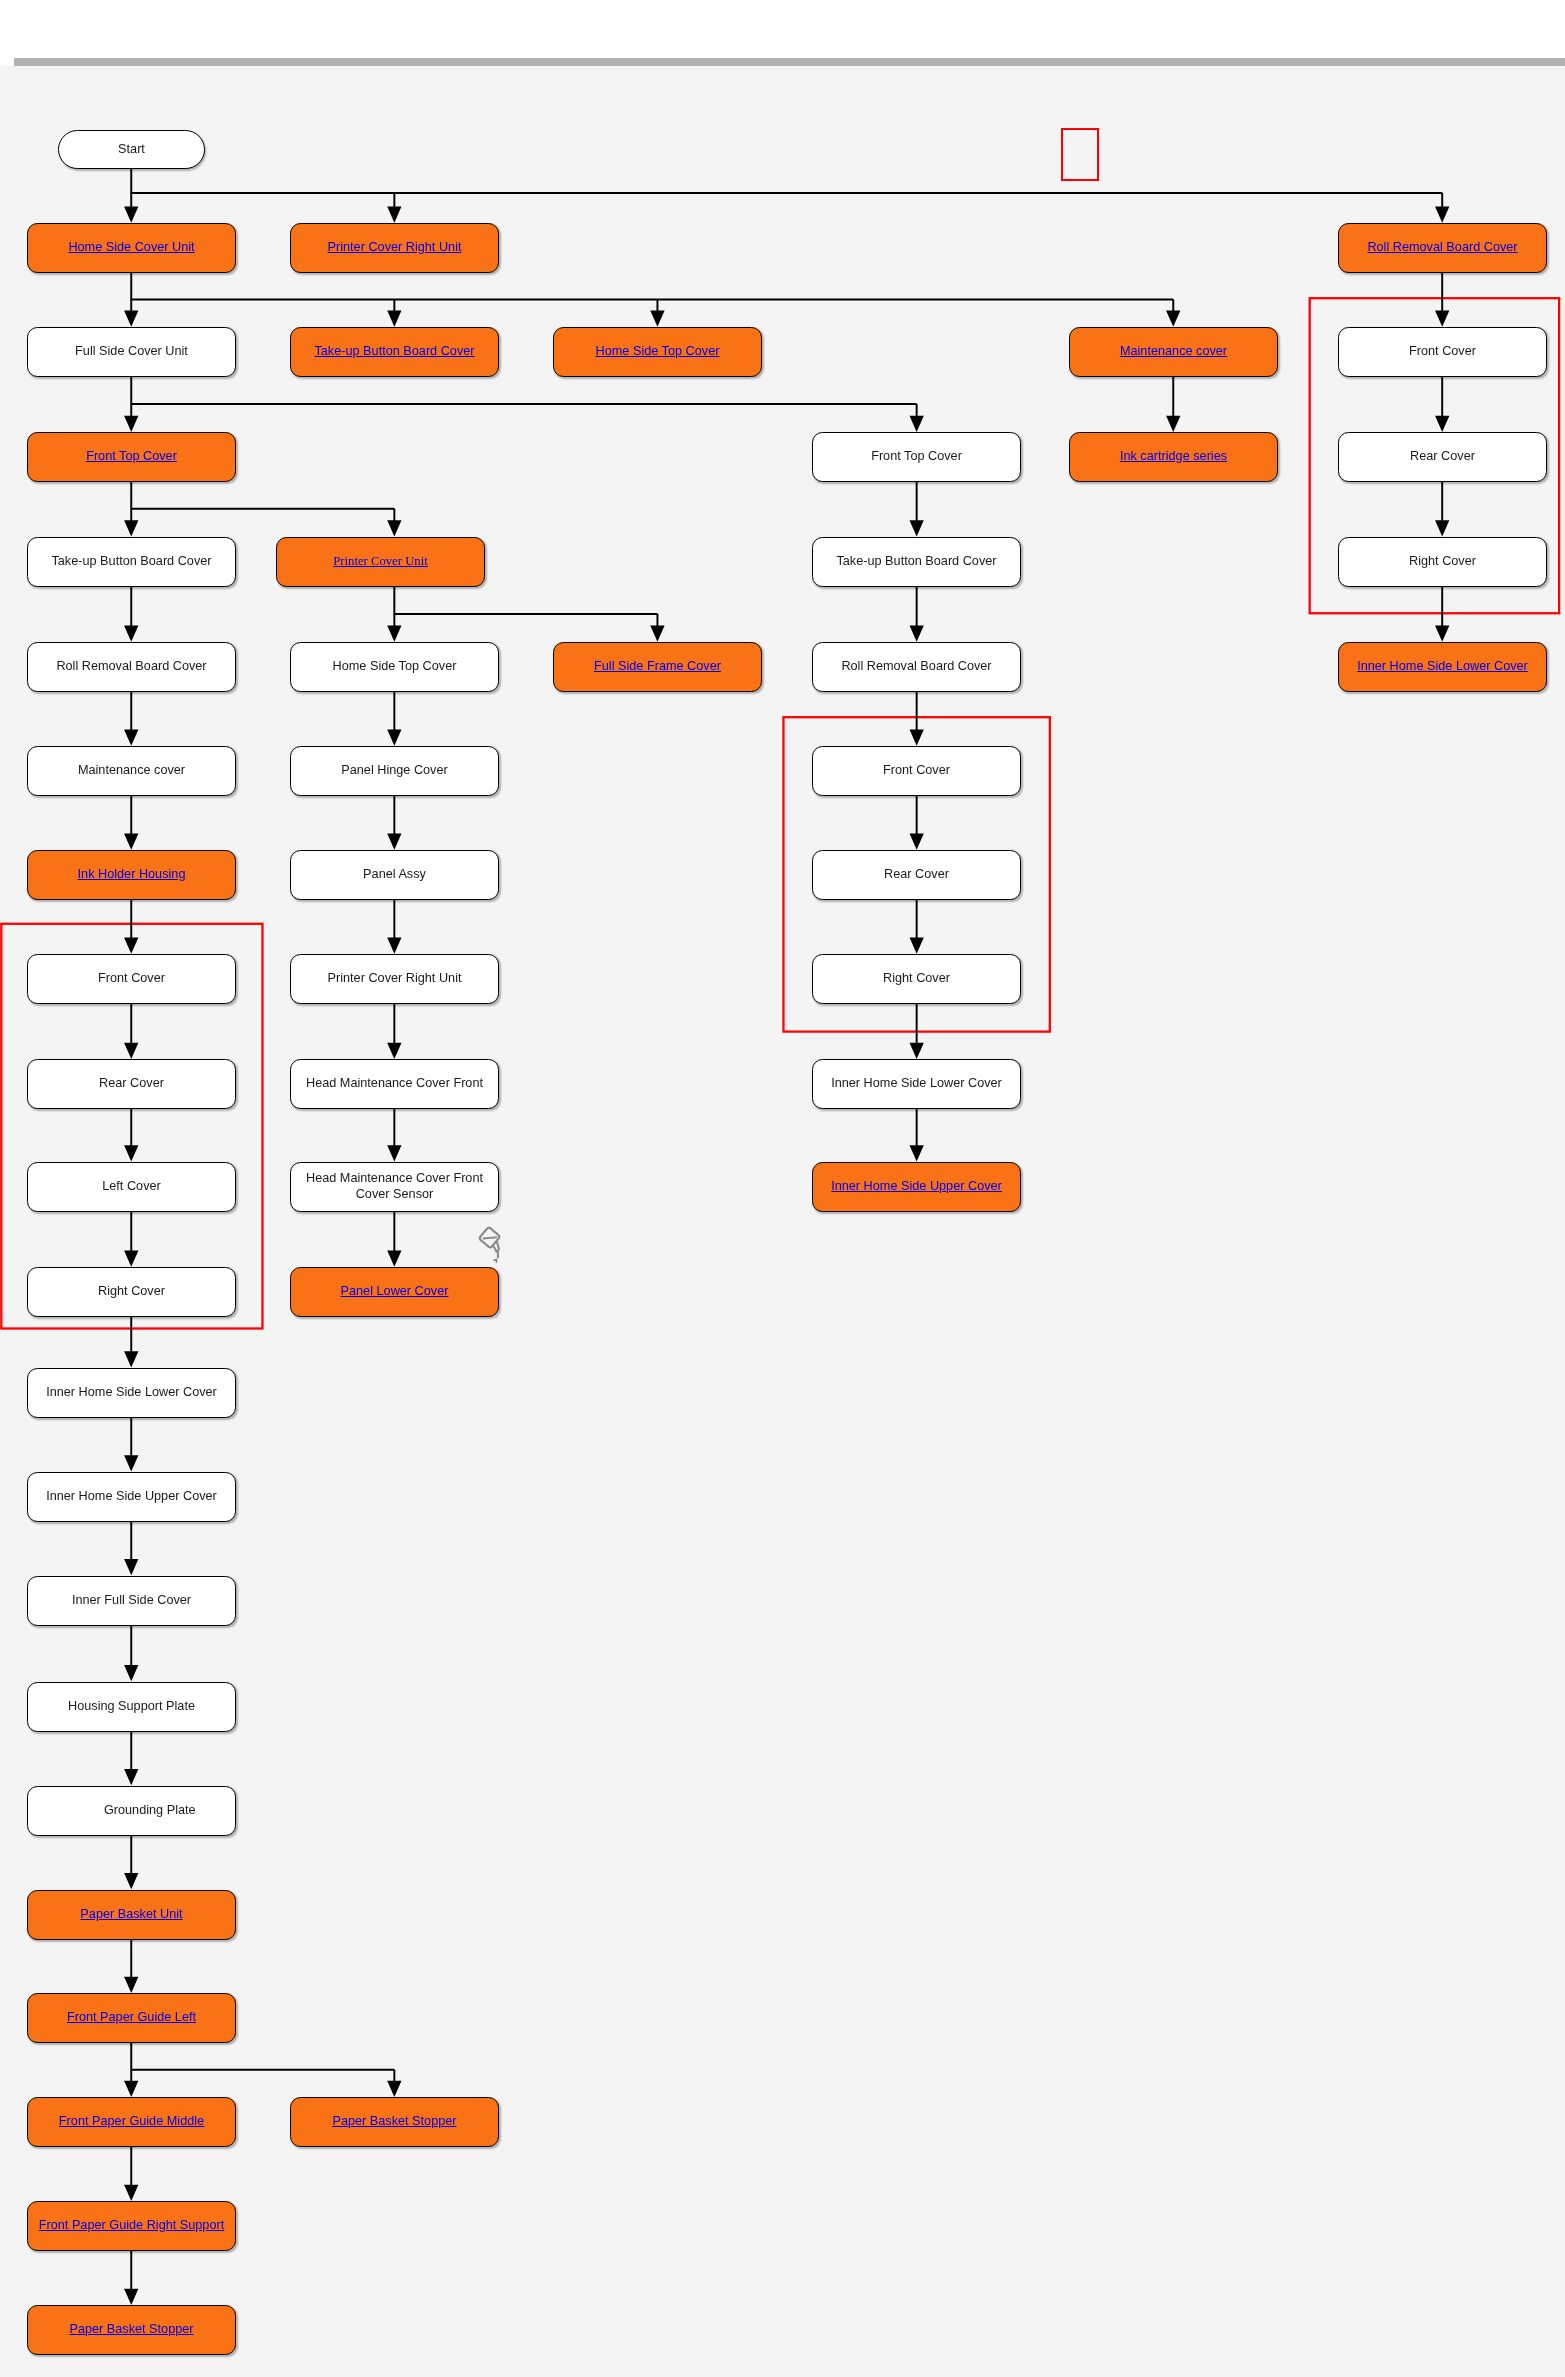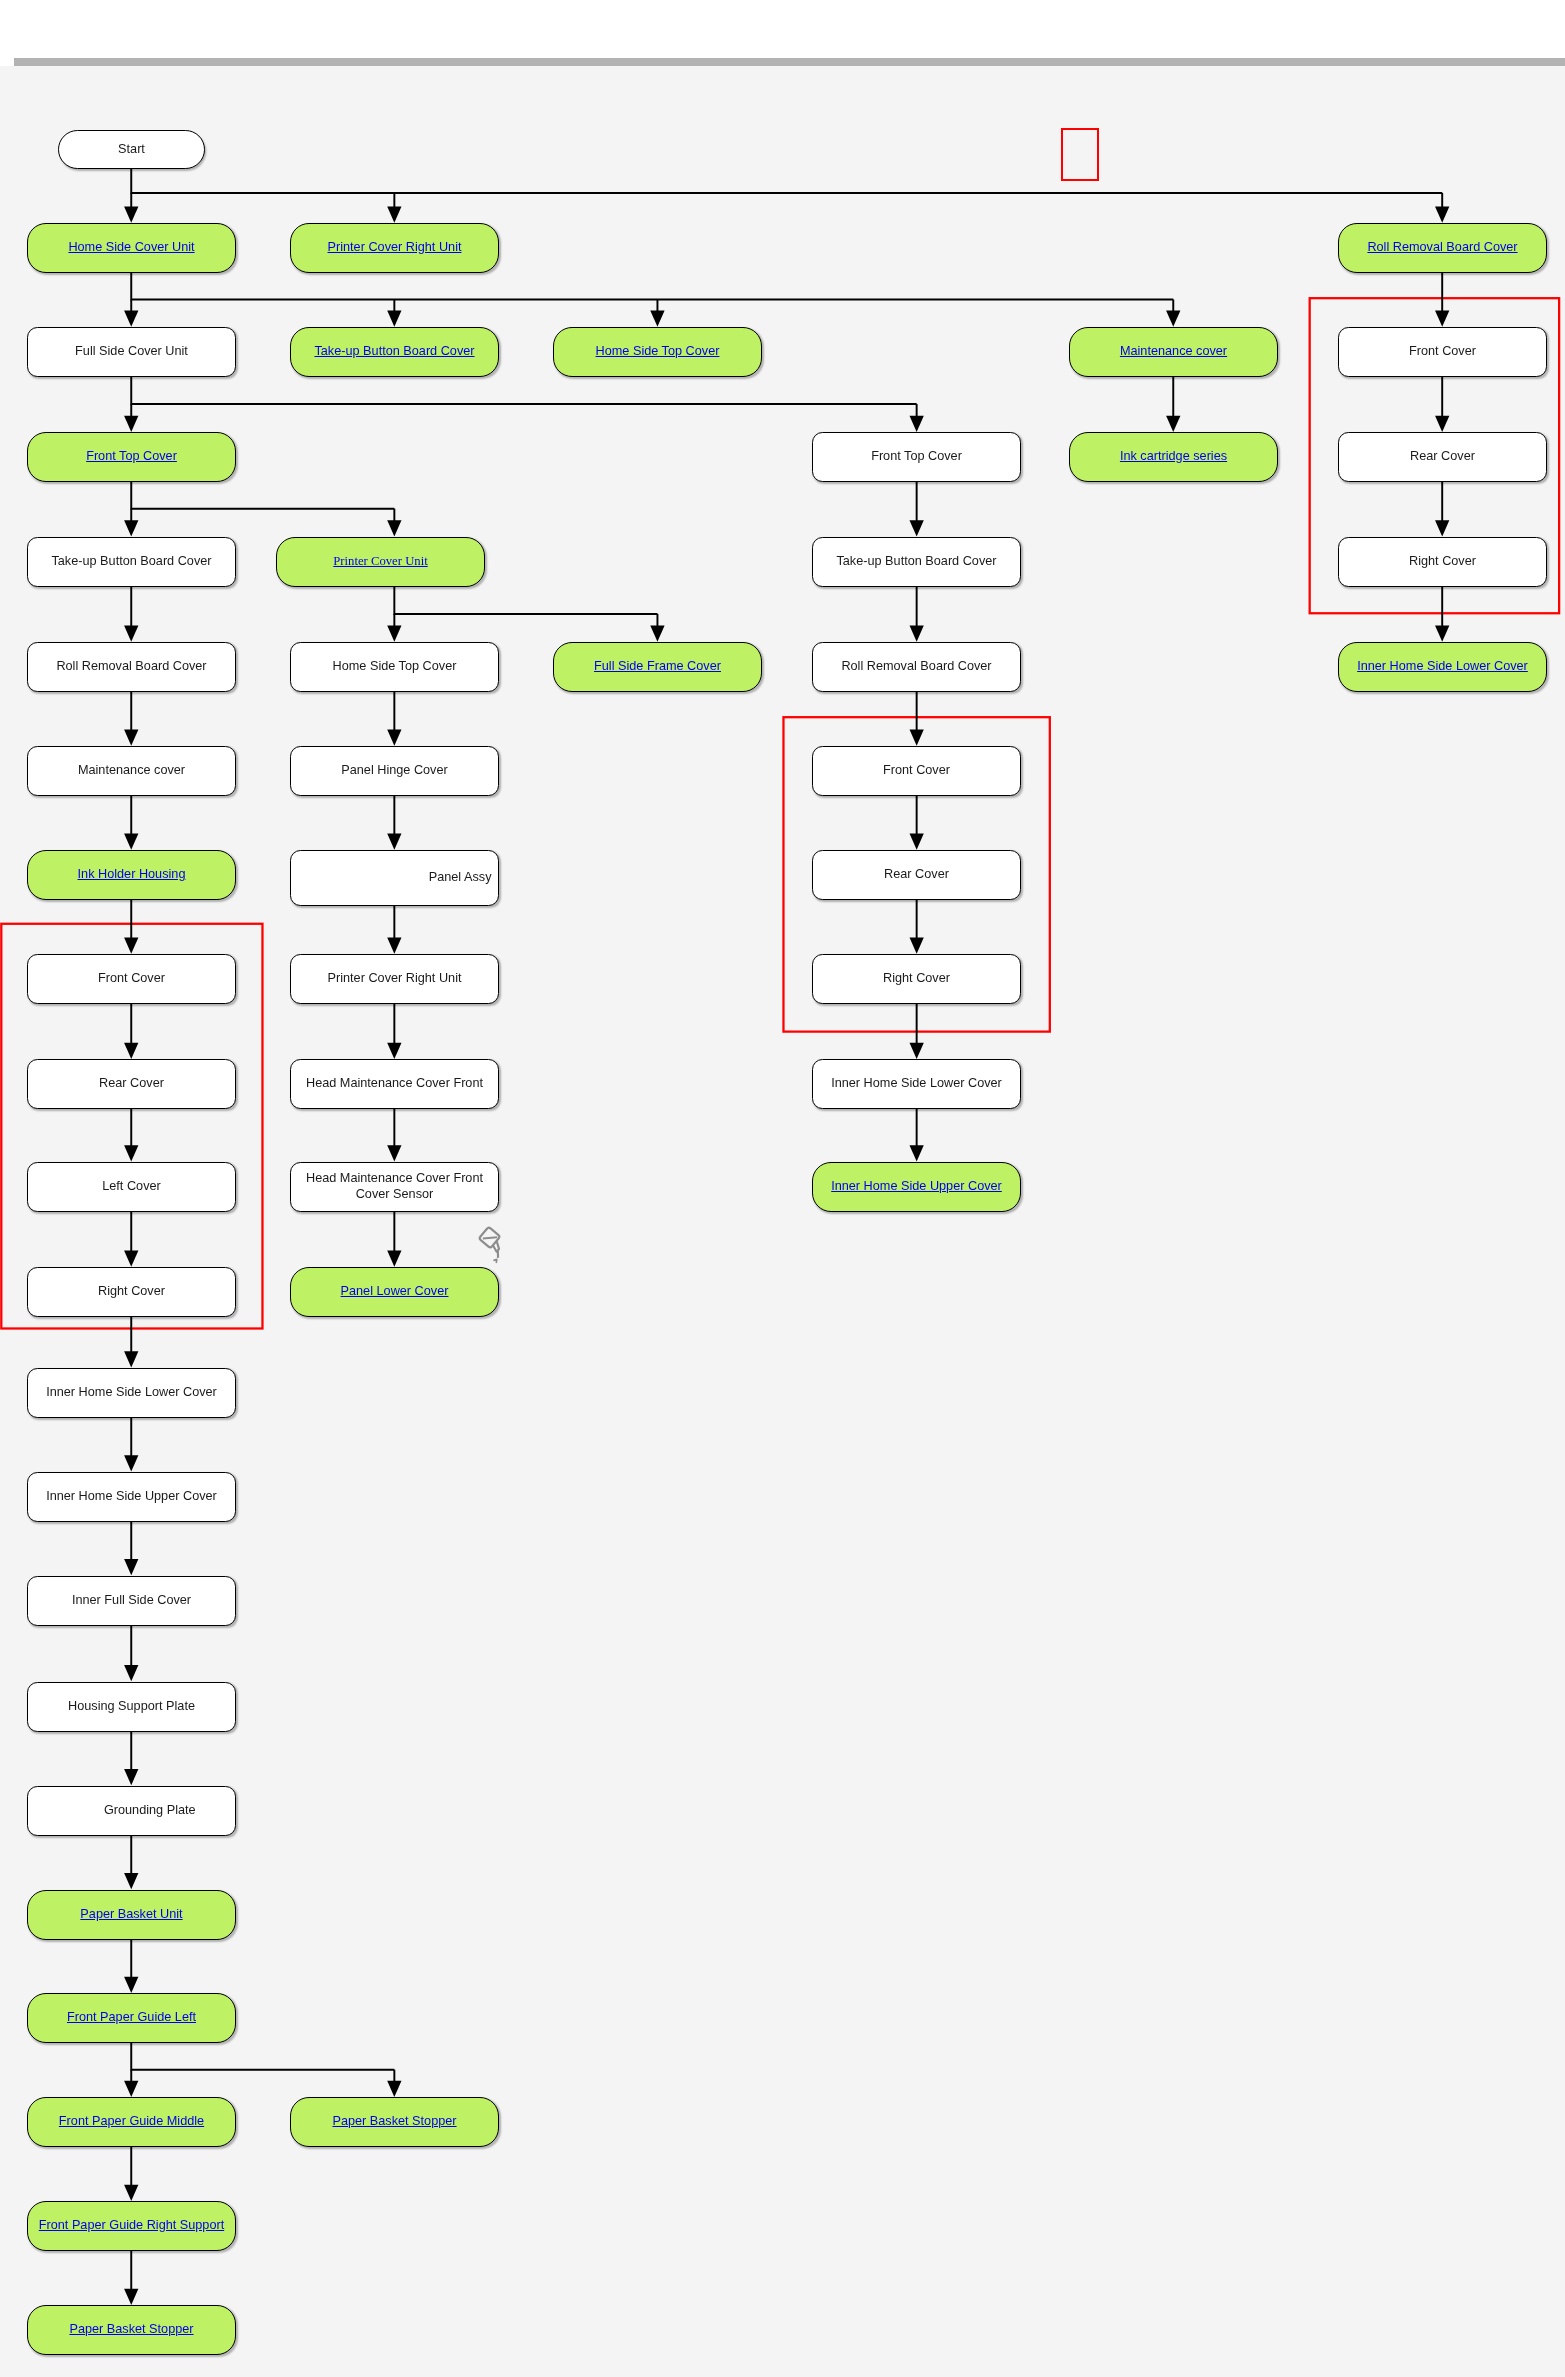--- a/index.html
+++ b/index.html
@@ -16,21 +16,21 @@
   
   .legend{position:absolute;left:1061px;top:121px;display:flex;}
   .legend-swatch{width:34px;height:49px;border:2.6px solid #ff0000;flex:0 0 auto;margin-top:6.5px;}
   .legend-text{margin-left:22px;width:305px;font-size:13px;line-height:25px;color:#111;}
   
   .node{position:absolute;box-sizing:border-box;border:1.6px solid #000;border-radius:10.4px;
         display:flex;align-items:center;justify-content:center;text-align:center;
         padding:2.6px 6.5px;font-size:12.7px;line-height:15.6px;color:#1a1a1a;
         box-shadow:1.3px 1.9px 1.9px rgba(0,0,0,0.28);}
   .node.plain{background:#ffffff;}
-  .node.yellow{background:#bef264;border-radius:19px;}
+  .node.yellow{background:#f97316;}
   .node.stadium{border-radius:19.5px;box-shadow:1.3px 1.9px 1.9px rgba(0,0,0,0.28);}
   .node-link{color:#0000ee;text-decoration:underline;cursor:pointer;}
   .glue-icon{position:absolute;right:-7.8px;top:-40px;width:34px;height:38px;transform:rotate(40deg);}
   
   #edges{position:absolute;left:0;top:0;width:1565px;height:2377px;pointer-events:none;}
 </style>
 </head>
 <body>
 
 <div id="canvas">
@@ -228,21 +228,21 @@
       </div>
       <div class="node yellow" style="left: 276px; top: 537px; width: 209px; height: 50px; font-family: Liberation Serif, serif;">
         <span class="node-link">Printer Cover Unit</span>
       </div>
       <div class="node plain" style="left: 290px; top: 642px; width: 209px; height: 50px;">
         <span class="node-label">Home Side Top Cover</span>
       </div>
       <div class="node plain" style="left: 290px; top: 746px; width: 209px; height: 50px;">
         <span class="node-label">Panel Hinge Cover</span>
       </div>
-      <div class="node plain" style="left: 290px; top: 850px; width: 209px; height: 56px; justify-content: flex-end;">
+      <div class="node plain" style="left: 290px; top: 850px; width: 209px; height: 50px;">
         <span class="node-label">Panel Assy</span>
       </div>
       <div class="node plain" style="left: 290px; top: 954px; width: 209px; height: 50px;">
         <span class="node-label">Printer Cover Right Unit</span>
       </div>
       <div class="node plain" style="left: 290px; top: 1059px; width: 209px; height: 50px;">
         <span class="node-label">Head Maintenance Cover Front</span>
       </div>
       <div class="node plain" style="left: 290px; top: 1162px; width: 209px; height: 50px;">
         <span class="node-label">Head Maintenance Cover Front Cover Sensor</span>

